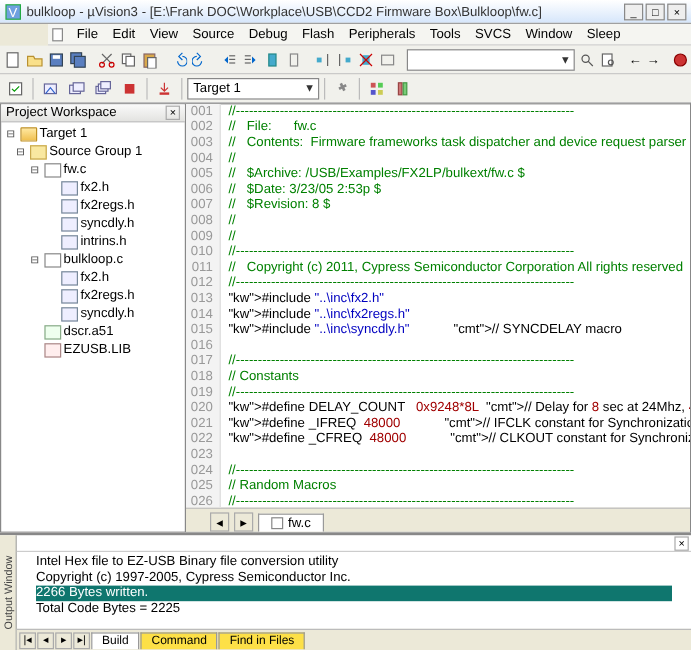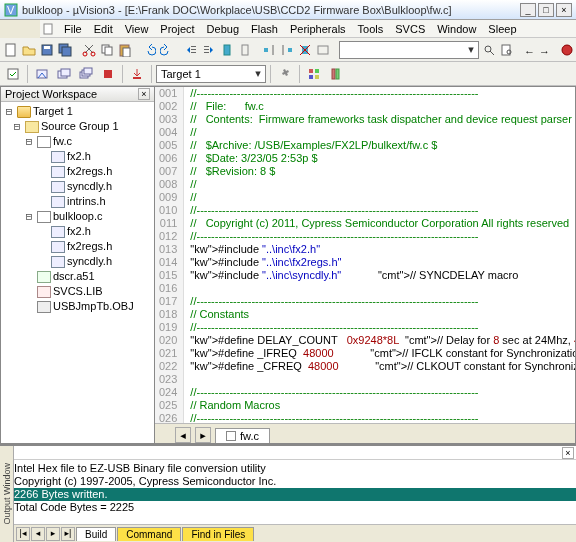--- a/index.html
+++ b/index.html
@@ -51,21 +51,21 @@
 
 .doctabs{height:20px;background:#ece9d8;border-top:1px solid #bbb;display:flex;align-items:flex-end;padding-left:20px;gap:2px;}
 .doctabs .tab{border:1px solid #999;border-bottom:none;background:#fff;padding:1px 10px;font-size:11px;display:flex;align-items:center;gap:4px;}
 .doctabs .tab .fic{width:10px;height:10px;display:inline-block;background:#fff;border:1px solid #888;}
 .doctabs .nav{width:16px;height:16px;border:1px solid #aaa;display:inline-flex;align-items:center;justify-content:center;margin-right:2px;}
 
 .output{height:98px;border-top:2px solid #888;background:#fff;display:flex;}
 .ovlabel{width:14px;background:#ece9d8;border-right:1px solid #aaa;display:flex;align-items:center;justify-content:center;}
 .ovlabel span{writing-mode:vertical-rl;transform:rotate(180deg);font-size:9px;color:#444;}
 .ocontent{flex:1;display:flex;flex-direction:column;font-family:Consolas,"Courier New",monospace;font-size:11px;line-height:13px;}
-.olines{flex:1;padding:2px 0;overflow:auto;}
+.olines{flex:1;padding:2px 16px;overflow:auto;}
 .oline.sel{background:#0f766e;color:#fff;}
 .otabs{height:18px;border-top:1px solid #bbb;background:#ece9d8;display:flex;align-items:center;padding-left:2px;gap:1px;}
 .otabs .nb{width:14px;height:14px;display:inline-flex;align-items:center;justify-content:center;font-size:9px;border:1px solid #aaa;}
 .otabs .otb{border:1px solid #999;border-bottom:none;background:#fff;padding:0 8px;font-size:10px;}
 .otabs .otb.inact{background:#fde047;}
 
 svg{display:block;}
 </style>
 </head>
 <body>
@@ -87,21 +87,21 @@
 
 <div class="menubar">
   <span class="mico">
       <svg width="12" height="12">
         <rect x="1" y="1" width="8" height="10" fill="#fff" stroke="#888"></rect>
       </svg>
     </span>
   <span class="mi">File</span>
   <span class="mi">Edit</span>
   <span class="mi">View</span>
-  <span class="mi">Project</span>
+  <span class="mi">Source</span>
   <span class="mi">Debug</span>
   <span class="mi">Flash</span>
   <span class="mi">Peripherals</span>
   <span class="mi">Tools</span>
   <span class="mi">SVCS</span>
   <span class="mi">Window</span>
   <span class="mi">Sleep</span>
 </div>
 
 <div class="toolbar">
@@ -375,26 +375,21 @@
           <span class="lbl">syncdly.h</span>
         </div>
         <div class="tn ind2">
           <span class="exp"></span>
           <span class="ico ico-afile"></span>
           <span class="lbl">dscr.a51</span>
         </div>
         <div class="tn ind2">
           <span class="exp"></span>
           <span class="ico ico-lib"></span>
-          <span class="lbl">SVCS.LIB</span>
-        </div>
-        <div class="tn ind2">
-          <span class="exp"></span>
-          <span class="ico ico-obj"></span>
-          <span class="lbl">USBJmpTb.OBJ</span>
+          <span class="lbl">EZUSB.LIB</span>
         </div>
       </div>
   </div>
 
   <div class="editor">
     <div class="codewrap">
       <div class="gutter" id="gutter">001
 002
 003
 004

